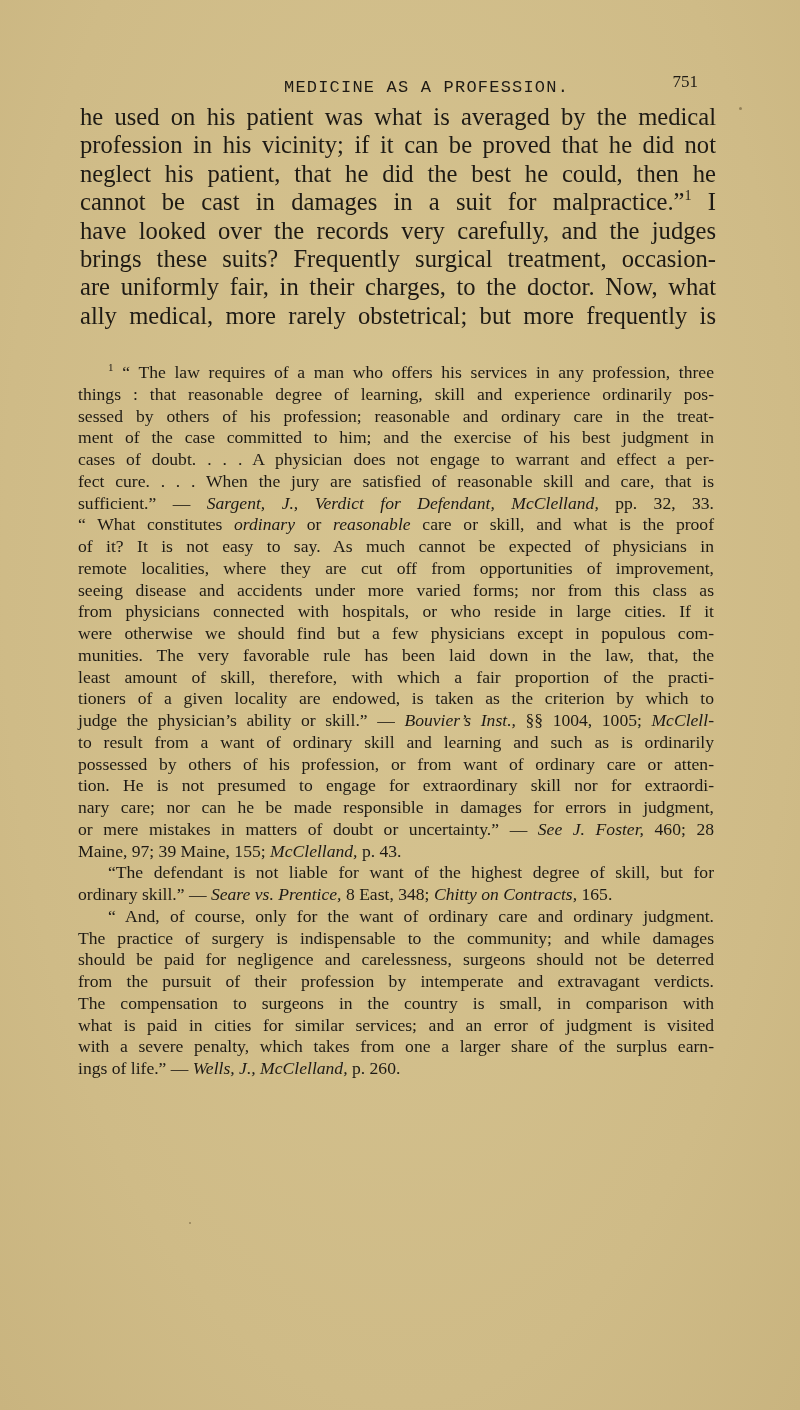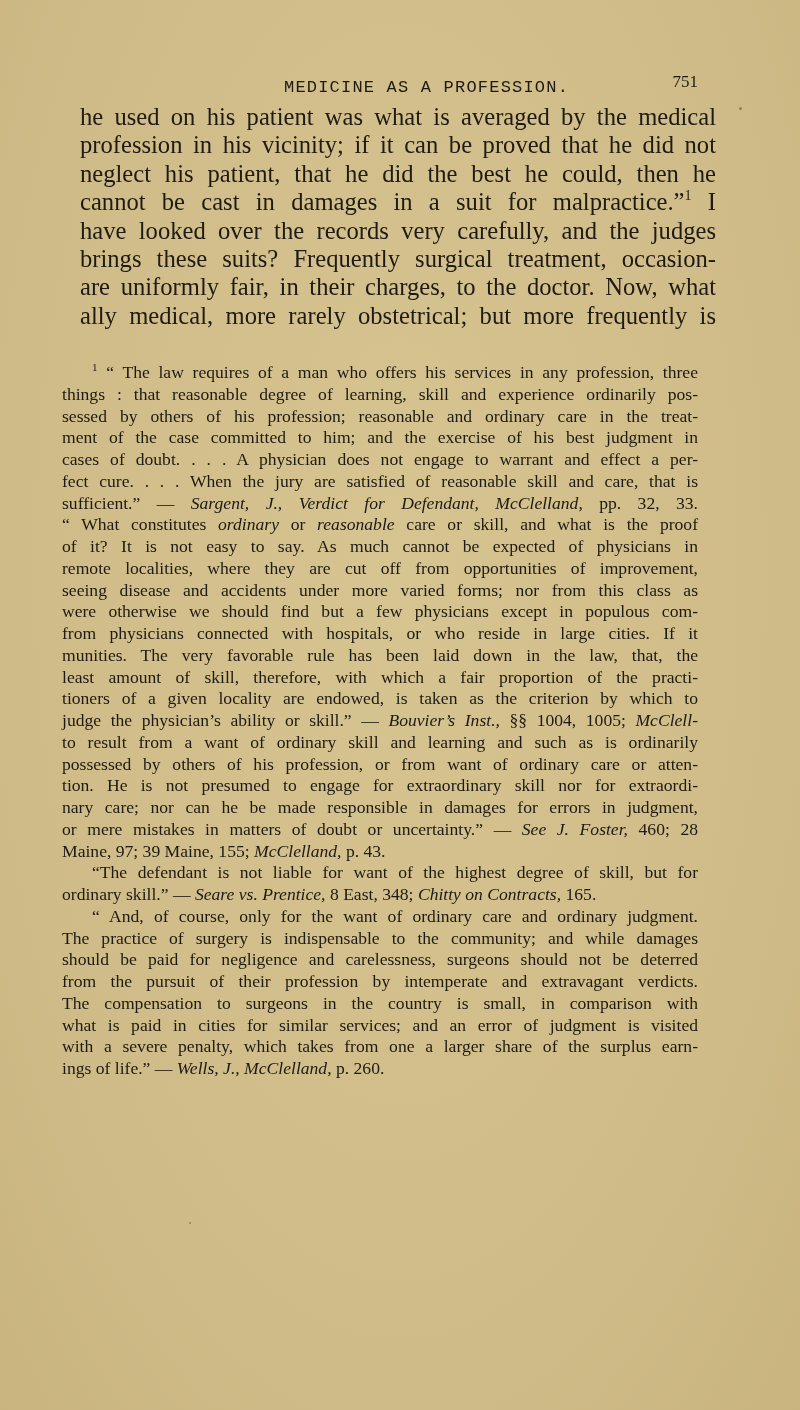--- a/index.html
+++ b/index.html
@@ -61,21 +61,21 @@
       display: block;
       white-space: nowrap;
       text-align: justify;
       text-align-last: justify;
       width: 636px;
       height: 28.4px;
     }
     .footnotes {
       position: absolute;
       top: 362px;
-      left: 0;
+      left: 16px;
       width: 636px;
       font-family: "Liberation Serif", serif;
       font-size: 17.6px;
       line-height: 21.75px;
     }
     .fn-line {
       display: block;
       white-space: nowrap;
       text-align: justify;
       text-align-last: justify;
@@ -133,22 +133,22 @@
       <span class="fn-line"><span>things : that reasonable degree of learning, skill and experience ordinarily pos-</span></span>
       <span class="fn-line"><span>sessed by others of his profession; reasonable and ordinary care in the treat-</span></span>
       <span class="fn-line"><span>ment of the case committed to him; and the exercise of his best judgment in</span></span>
       <span class="fn-line"><span>cases of doubt. . . . A physician does not engage to warrant and effect a per-</span></span>
       <span class="fn-line"><span>fect cure. . . . When the jury are satisfied of reasonable skill and care, that is</span></span>
       <span class="fn-line"><span>sufficient.” — </span><i>Sargent, J., Verdict for Defendant, McClelland,</i><span> pp. 32, 33.</span></span>
       <span class="fn-line"><span>“ What constitutes </span><i>ordinary</i><span> or </span><i>reasonable</i><span> care or skill, and what is the proof</span></span>
       <span class="fn-line"><span>of it? It is not easy to say. As much cannot be expected of physicians in</span></span>
       <span class="fn-line"><span>remote localities, where they are cut off from opportunities of improvement,</span></span>
       <span class="fn-line"><span>seeing disease and accidents under more varied forms; nor from this class as</span></span>
+      <span class="fn-line"><span>from physicians connected with hospitals, or who reside in large cities. If it</span></span>
       <span class="fn-line"><span>were otherwise we should find but a few physicians except in populous com-</span></span>
-      <span class="fn-line"><span>from physicians connected with hospitals, or who reside in large cities. If it</span></span>
       <span class="fn-line"><span>munities. The very favorable rule has been laid down in the law, that, the</span></span>
       <span class="fn-line"><span>least amount of skill, therefore, with which a fair proportion of the practi-</span></span>
       <span class="fn-line"><span>tioners of a given locality are endowed, is taken as the criterion by which to</span></span>
       <span class="fn-line"><span>judge the physician’s ability or skill.” — </span><i>Bouvier’s Inst.,</i><span> §§ 1004, 1005; </span><i>McClell-</i></span>
       <span class="fn-line"><span>to result from a want of ordinary skill and learning and such as is ordinarily</span></span>
       <span class="fn-line"><span>possessed by others of his profession, or from want of ordinary care or atten-</span></span>
       <span class="fn-line"><span>tion. He is not presumed to engage for extraordinary skill nor for extraordi-</span></span>
       <span class="fn-line"><span>nary care; nor can he be made responsible in damages for errors in judgment,</span></span>
       <span class="fn-line"><span>or mere mistakes in matters of doubt or uncertainty.” — </span><i>See J. Foster,</i><span> 460; 28</span></span>
       <span class="fn-line short"><span>Maine, 97; 39 Maine, 155; </span><i>McClelland,</i><span> p. 43.</span></span>

